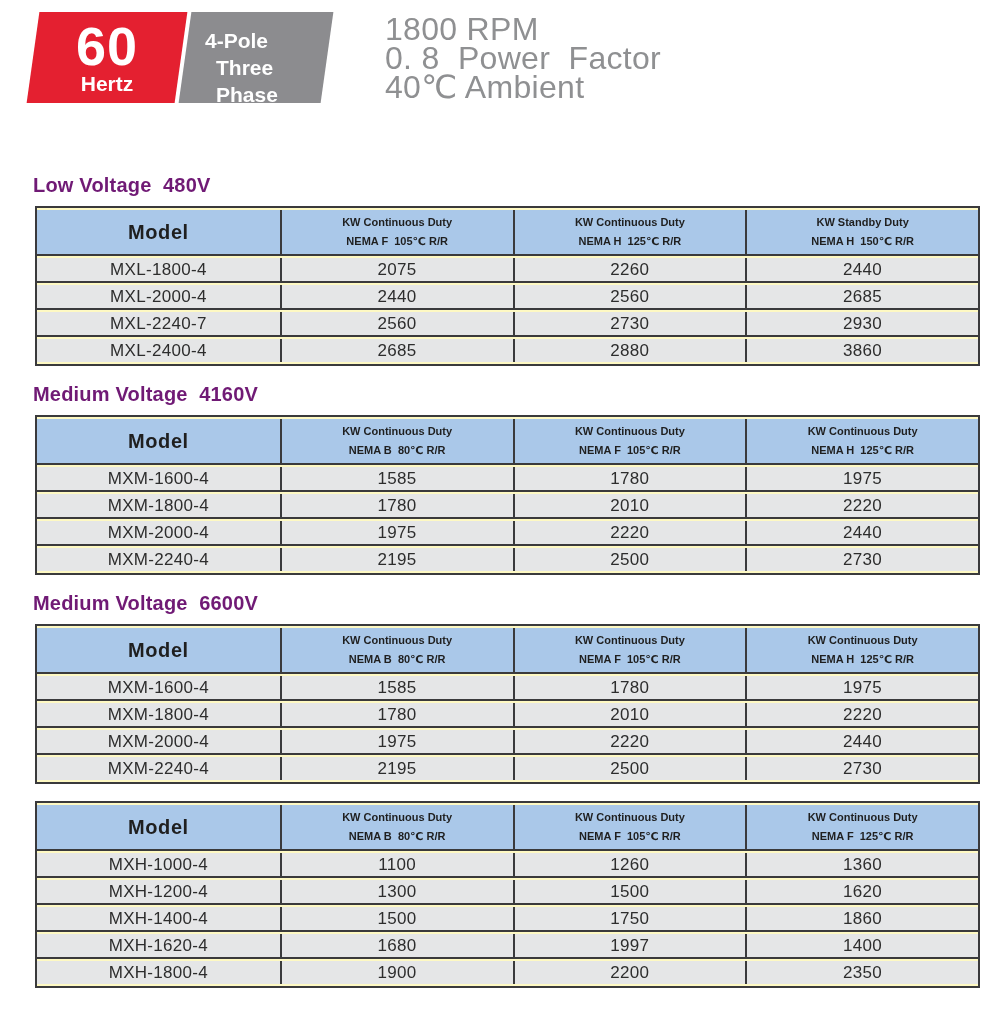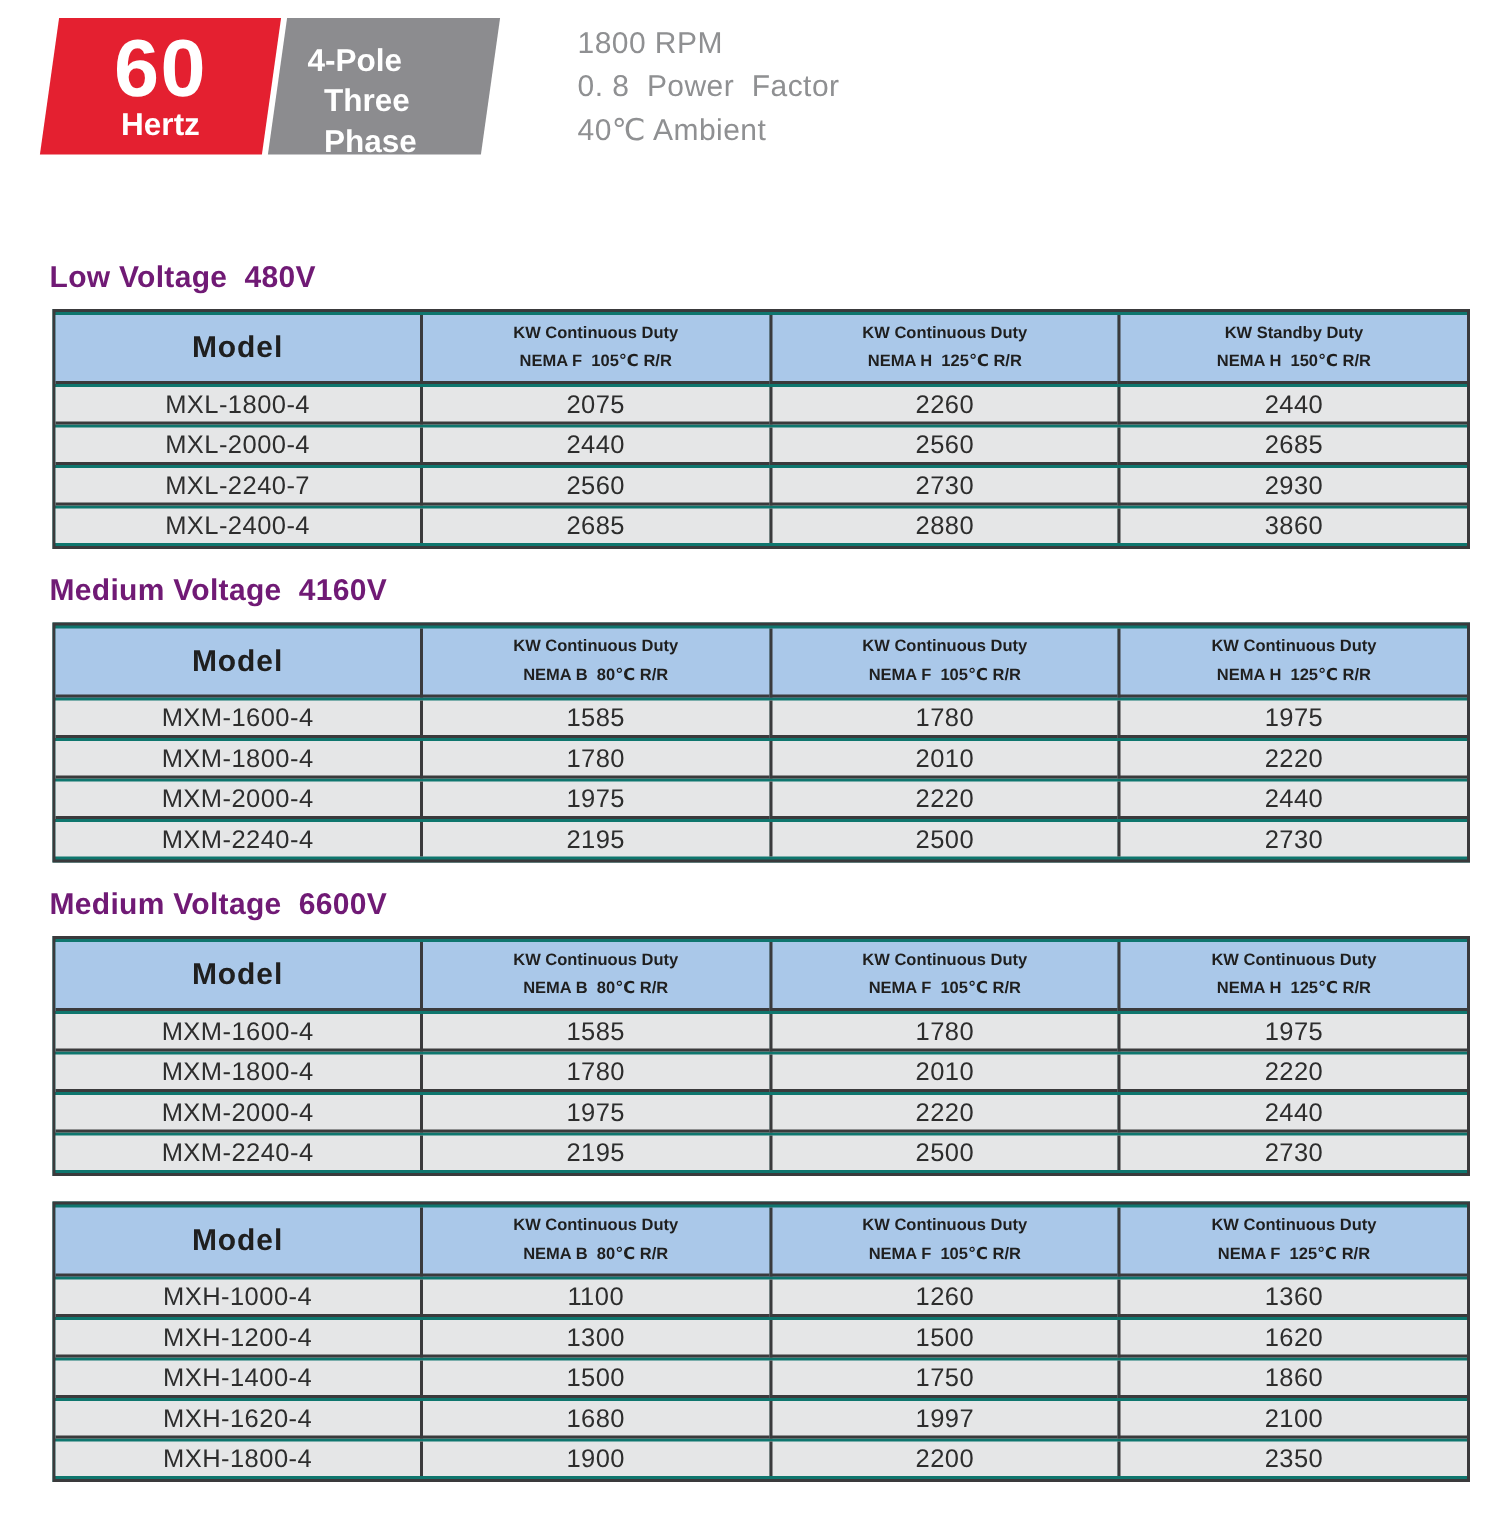--- a/index.html
+++ b/index.html
@@ -20,30 +20,30 @@
   .brand-band{position:absolute;left:33px;top:12px;height:91px;display:flex;align-items:stretch;}
   .badge{transform:skewX(-8deg);flex:none;}
   .badge-red{width:148px;background:var(--badge-red);}
   .badge-gray{width:142px;background:var(--badge-gray);margin-left:4px;}
   .unskew{transform:skewX(8deg);height:100%;color:#fff;font-weight:bold;}
   .badge-red .unskew{display:flex;flex-direction:column;align-items:center;justify-content:center;padding-top:2px;}
   .freq-value{font-size:54px;line-height:50px;letter-spacing:1px;}
   .freq-unit{font-size:21px;line-height:25px;}
   .pole{padding:15px 0 0 20px;font-size:21px;line-height:27px;}
   .pole-line2{padding-left:11px;}
-  .specs{margin-left:58px;padding-top:3px;color:var(--spec-gray);font-size:20px;line-height:29px;}
+  .specs{margin-left:58px;padding-top:3px;color:var(--spec-gray);font-size:32px;line-height:29px;}
   .spec-line{white-space:pre;letter-spacing:0.3px;}
   
   .sections{position:absolute;left:35px;top:174px;width:945px;}
   .section{margin-bottom:17px;}
   .section-title{
     font-size:20px;font-weight:bold;color:#701a75;margin:0 0 9px -2px;
     white-space:pre;letter-spacing:0.2px;
   }
-  .tbl-wrap{border:2px solid var(--border-dark);background:#0f766e;}
+  .tbl-wrap{border:2px solid var(--border-dark);background:#fef9c3;}
   table{width:100%;border-collapse:separate;border-spacing:0 2px;table-layout:fixed;}
   th{
     background:var(--header-blue);border-bottom:2px solid var(--border-dark);
     font-size:11px;line-height:19px;padding:3px 0;color:#1f1f1f;font-weight:bold;
     text-align:center;vertical-align:middle;
   }
   th.model-th{font-size:20px;letter-spacing:0.6px;}
   th:first-child{width:25.8%;}
   th + th, td + td{border-left:2px solid var(--border-dark);}
   th .hl{white-space:pre;}
@@ -269,21 +269,21 @@
               <tr>
                 <td>MXH-1400-4</td>
                 <td>1500</td>
                 <td>1750</td>
                 <td>1860</td>
               </tr>
               <tr>
                 <td>MXH-1620-4</td>
                 <td>1680</td>
                 <td>1997</td>
-                <td>2100</td>
+                <td>1400</td>
               </tr>
               <tr>
                 <td>MXH-1800-4</td>
                 <td>1900</td>
                 <td>2200</td>
                 <td>2350</td>
               </tr>
             </tbody>
       </table>
     </div>

